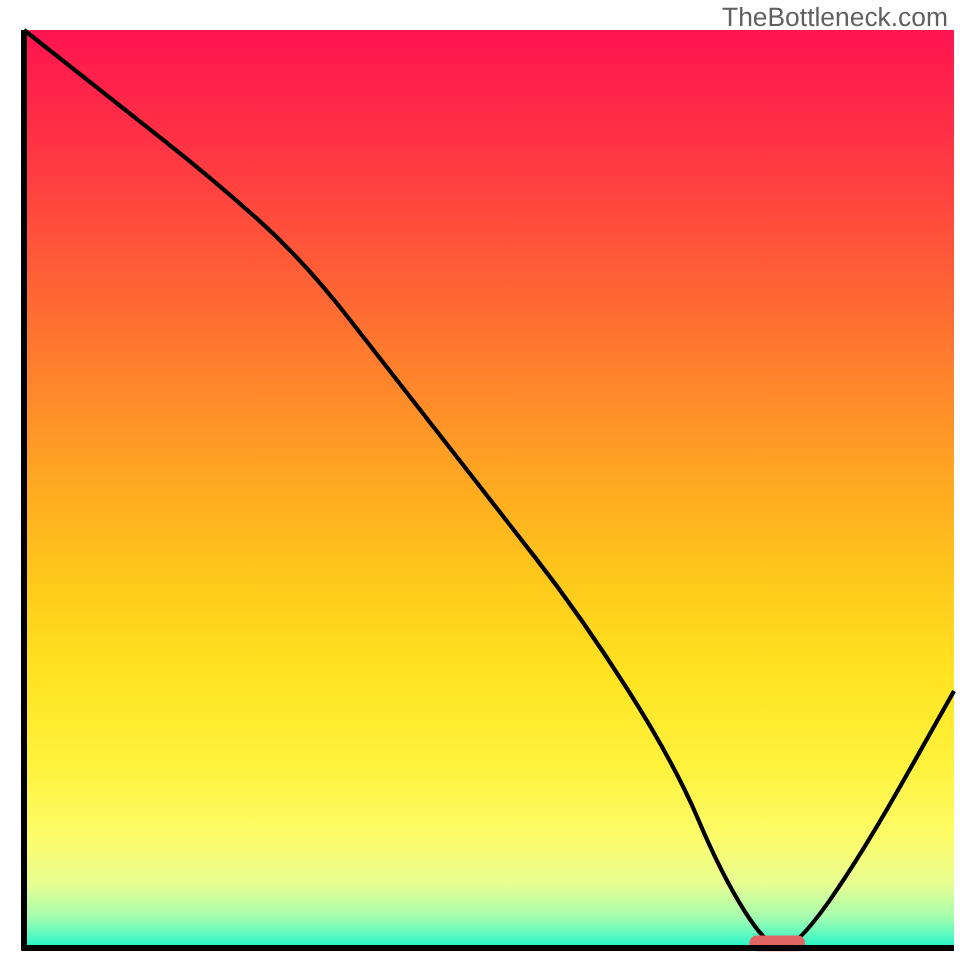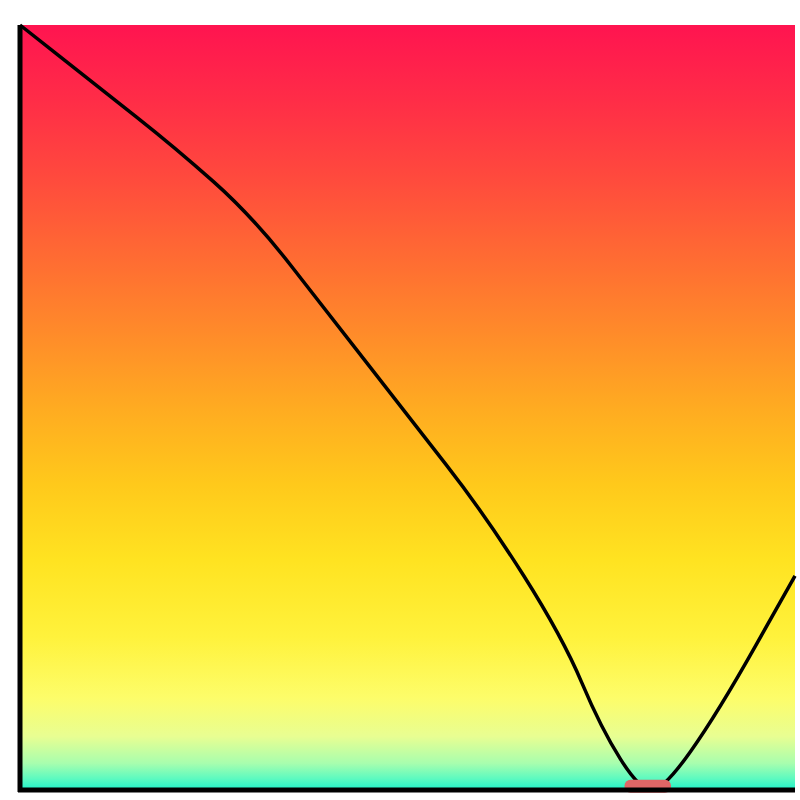--- a/index.html
+++ b/index.html
@@ -27,20 +27,21 @@
     font-family: Arial, sans-serif;
   }
   svg {
     display: block;
   }
 </style>
 </head>
 <body>
 
 <div class="chart-container">
+  <div class="watermark">TheBottleneck.com</div>
   <svg id="chart-svg" width="800" height="800" viewBox="0 0 800 800">
     <defs>
       <linearGradient id="bg-grad" x1="0" y1="0" x2="0" y2="1">
           <stop offset="0.00%" stop-color="#ff1450"></stop>
           <stop offset="10.00%" stop-color="#ff2d47"></stop>
           <stop offset="20.00%" stop-color="#ff4a3d"></stop>
           <stop offset="30.00%" stop-color="#ff6a33"></stop>
           <stop offset="40.00%" stop-color="#ff8a2a"></stop>
           <stop offset="50.00%" stop-color="#ffab21"></stop>
           <stop offset="60.00%" stop-color="#ffc91b"></stop>

